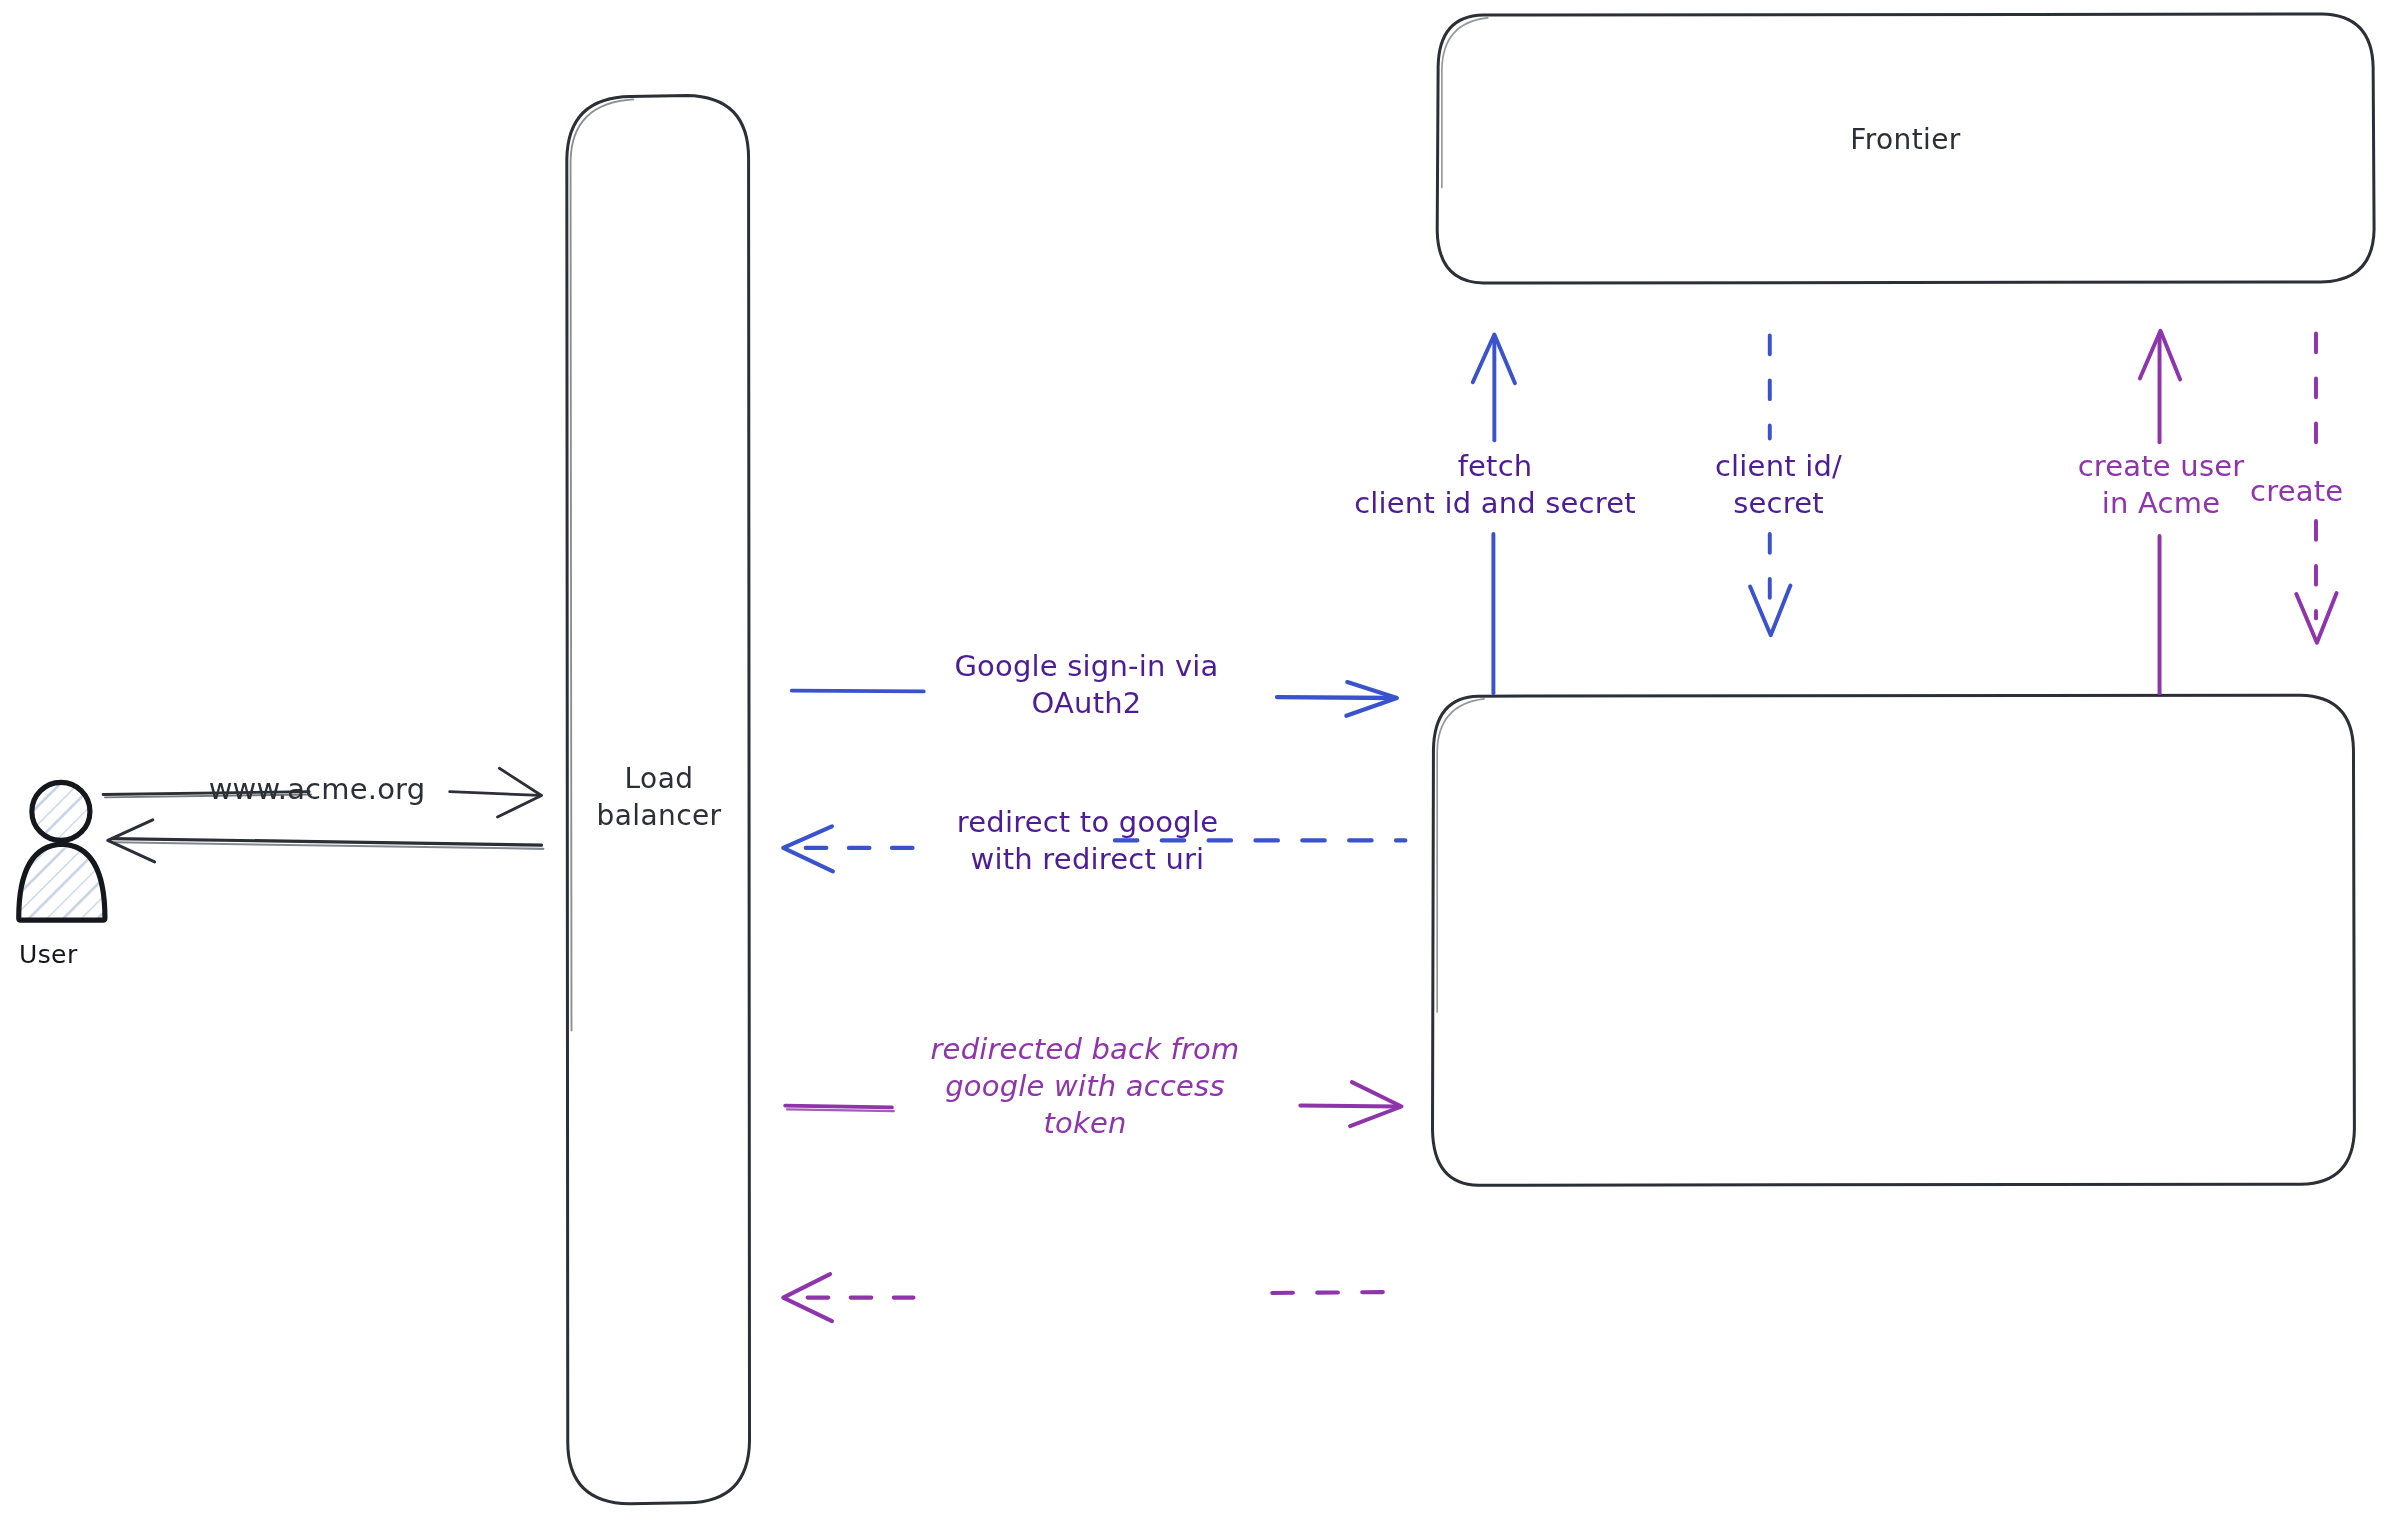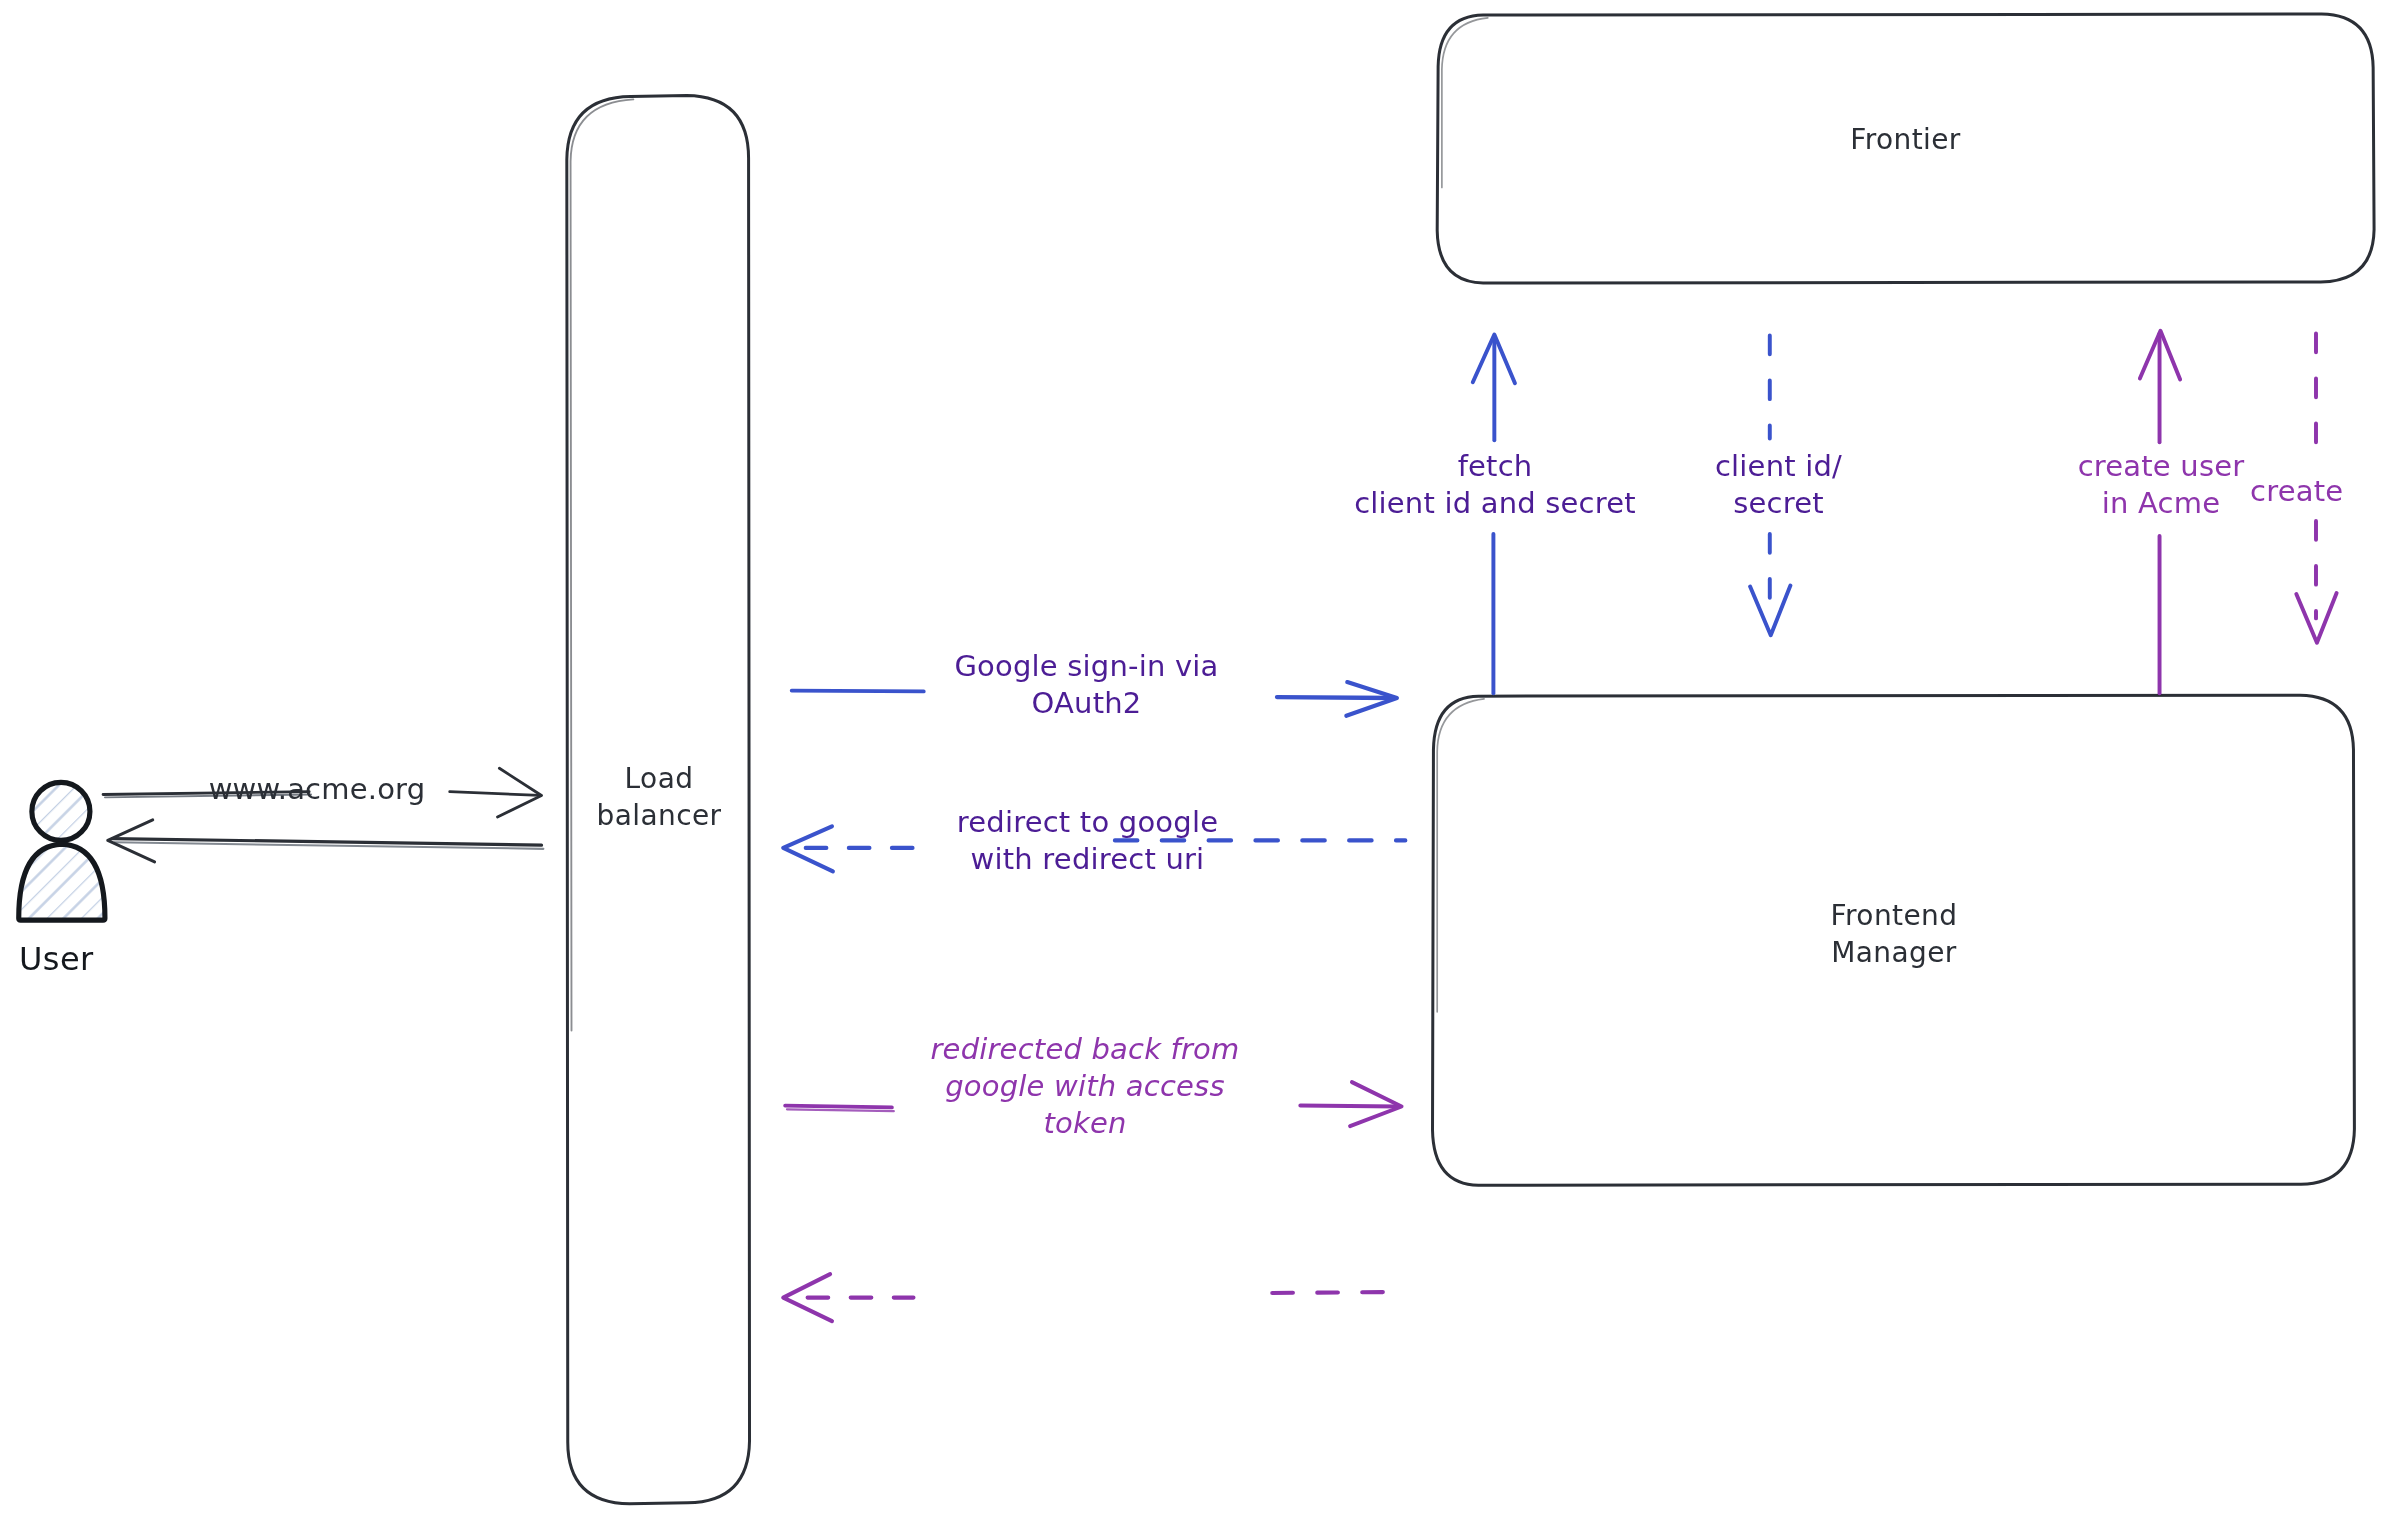--- a/index.html
+++ b/index.html
@@ -44,21 +44,21 @@
     white-space: pre-line;
     pointer-events: none;
   }
   .edge-label.blue { color: #4c1d95; }
   .edge-label.purple { color: #8e35ac; }
   .edge-label.dark  { color: #2b2f36; }
   .actor-label {
     position: absolute;
     color: #14181d;
     font-family: "DejaVu Sans", sans-serif;
-    font-size: 32px;
+    font-size: 25px;
     letter-spacing: 0.4px;
   }
 </style>
 </head>
 <body>
 
 <div id="canvas">
 
   <svg class="layer" viewBox="0 0 2567 1633">
     <defs>
@@ -150,22 +150,20 @@
       <line x1="2472" y1="556" x2="2472" y2="660" stroke="#8e35ac" stroke-width="4.2" stroke-linecap="round" stroke-dasharray="20 28"></line>
       <path d="M2451,634 L2473,686 L2494,633" fill="none" stroke="#8e35ac" stroke-width="4.2" stroke-linecap="round" stroke-linejoin="round"></path>
     </g>
   </svg>
 
   <div class="node-label" style="left:567px; top:761px; width:184px;">Load
 balancer</div>
 
   <div class="node-label" style="left:1437px; top:122px; width:937px;">Frontier</div>
 
-  <div class="node-label" style="left:1433px; top:898px; width:922px;">Frontend
-Manager</div>
 
   <div class="actor-label" style="left:19px; top:940px;">User</div>
 
   <div class="edge-label dark" style="left:167px; top:771px; width:300px;">www.acme.org</div>
 
   <div class="edge-label blue" style="left:904px; top:648px; width:365px;">Google sign-in via
 OAuth2</div>
 
   <div class="edge-label blue" style="left:905px; top:804px; width:365px;">redirect to google
 with redirect uri</div>

